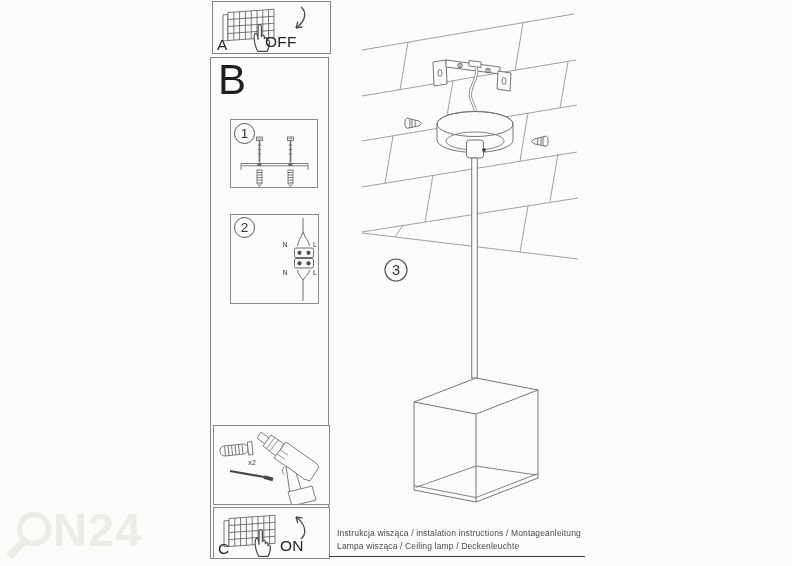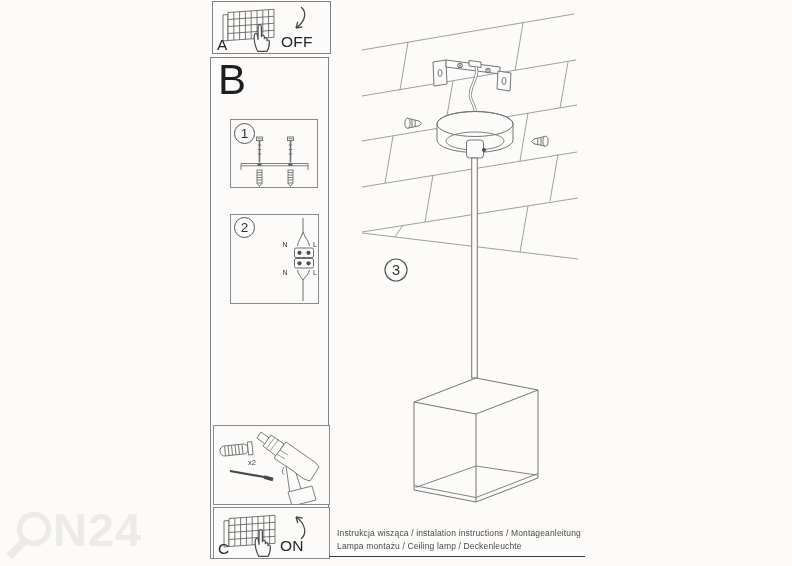--- a/index.html
+++ b/index.html
@@ -36,21 +36,21 @@
         <path fill="none" d="M12.8,8V36 M18.6,8V36 M24.4,8V36 M30.2,8V36 M36,8V36 M41.8,8V36 M47.6,8V36 M7,15H53 M7,22H53 M7,29H53"></path>
       </g>
     </svg>
     <svg class="abs" style="left:34px;top:20px" width="28" height="32" viewBox="0 0 17 24">
       <path d="M6,22 C4,18 3,14 3.5,10 C3.7,8 5.5,8 5.8,10 L6.3,13 L6.3,3.5 C6.3,1.5 8.8,1.5 8.8,3.5 L8.8,11 C8.8,9.7 11,9.7 11,11 L11,12.5 C11,11.5 13,11.5 13,12.8 L13,14 C13,13.2 14.8,13.3 14.8,14.6 C14.8,17.5 14.3,20 13,22 Z" fill="#fcfbf9" stroke="#4a4a4a" stroke-width="0.9" stroke-linejoin="round"></path>
     </svg>
     <svg class="abs" style="left:72px;top:3px" width="24" height="30" viewBox="0 0 24 30">
       <path d="M16,2 C22,7 21,16 11,23" fill="none" stroke="#4a4a4a" stroke-width="1.3"></path>
       <path d="M11,23 L17.5,21.8 M11,23 L12.8,16.8" fill="none" stroke="#4a4a4a" stroke-width="1.3"></path>
     </svg>
-    <span class="lbl" style="left:68px;top:31px;">OFF</span>
+    <span class="lbl" style="left:52px;top:31px;">OFF</span>
     <span class="lbl" style="left:4px;top:34px;">A</span>
   </div>
 
   <div class="box" style="left:210px;top:57px;width:119px;height:502px;">
     <span class="bigB">B</span>
 
     <div class="box" style="left:19px;top:61px;width:88px;height:69px;border-color:#8a8a8a;">
       <span class="badge" style="left:3px;top:3px;">
           <span>1</span>
         </span>
@@ -240,17 +240,17 @@
     </g>
 
     <g>
       <circle cx="396" cy="270" r="11" fill="#fcfbf9" stroke="#555" stroke-width="1.2"></circle>
       <text x="396" y="275" text-anchor="middle" font-size="14.5" fill="#333" font-family="Liberation Sans, sans-serif">3</text>
     </g>
   </svg>
 
   <div class="footer-text">
     <div>Instrukcja wisząca / instalation instructions / Montageanleitung</div>
-    <div>Lampa montażu / Ceiling lamp / Deckenleuchte</div>
+    <div>Lampa wisząca / Ceiling lamp / Deckenleuchte</div>
   </div>
   <div class="footer-rule"></div>
 
 </div>
 
 </body></html>

